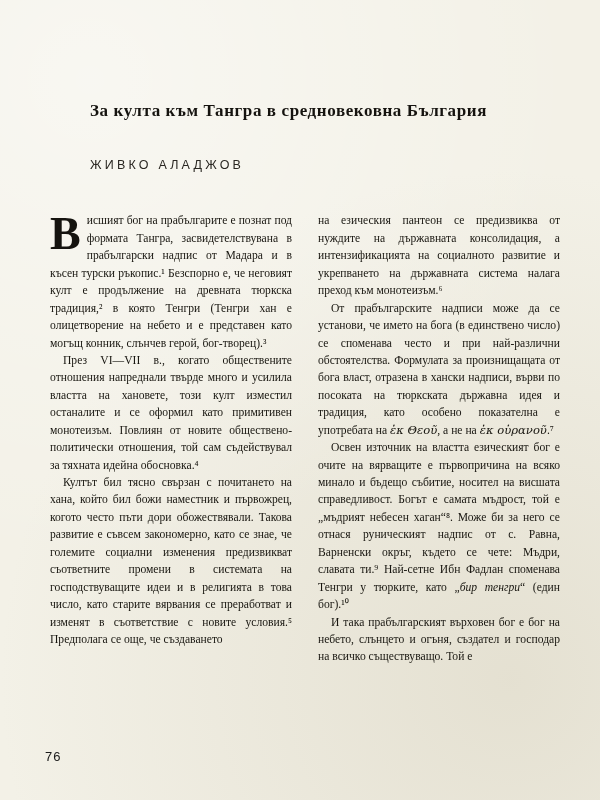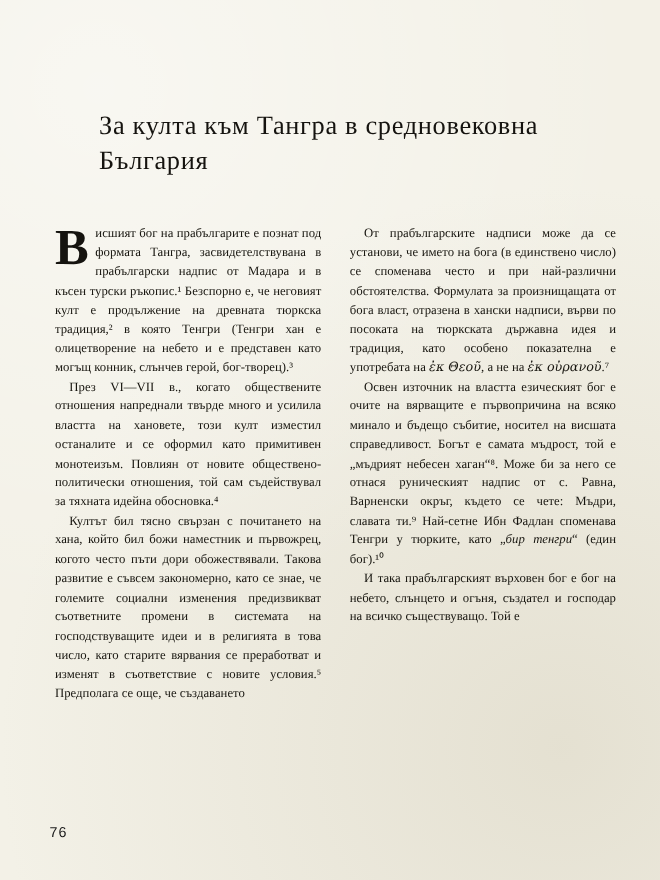--- a/index.html
+++ b/index.html
@@ -32,22 +32,22 @@
       radial-gradient(circle at 85% 85%, rgba(214,208,188,0.5), rgba(255,255,255,0) 60%);
     pointer-events: none;
   }
   .title-block {
     margin: 0 0 0 60px;
     position: relative;
     z-index: 2;
   }
   .doc-title {
     font-family: "Liberation Serif", serif;
-    font-size: 24px;
-    font-weight: 400;
+    font-size: 17px;
+    font-weight: 700;
     letter-spacing: 0.6px;
     line-height: 1.32;
     margin: 0;
     color: #15130f;
     max-width: 470px;
   }
   .author {
     margin-top: 36px;
     font-family: "Liberation Sans", sans-serif;
     font-size: 12.5px;
@@ -107,31 +107,33 @@
     margin-left: 15px;
   }
 </style>
 </head>
 <body>
 
 <div class="page">
 
   <div class="title-block">
     <h1 class="doc-title">За култа към Тангра в средновековна България</h1>
+    <div class="author">ЖИВКО АЛАДЖОВ</div>
   </div>
 
   <div class="columns">
 
     <div class="col">
       <p class="first-par"><span class="dropcap">В</span><span>исшият бог на прабългарите е познат под формата Тангра, засвидетелствувана в прабългарски надпис от Мадара и в късен турски ръкопис.¹ Безспорно е, че неговият култ е продължение на древната тюркска традиция,² в която Тенгри (Тенгри хан е олицетворение на небето и е представен като могъщ конник, слънчев герой, бог-творец).³</span></p>
       <p>През VI—VII в., когато обществените отношения напреднали твърде много и усилила властта на хановете, този култ изместил останалите и се оформил като примитивен монотеизъм. Повлиян от новите обществено-политически отношения, той сам съдействувал за тяхната идейна обосновка.⁴</p>
       <p>Култът бил тясно свързан с почитането на хана, който бил божи наместник и първожрец, когото често пъти дори обожествявали. Такова развитие е съвсем закономерно, като се знае, че големите социални изменения предизвикват съответните промени в системата на господствуващите идеи и в религията в това число, като старите вярвания се преработват и изменят в съответствие с новите условия.⁵ Предполага се още, че създаването</p>
     </div>
 
     <div class="col">
+      <p class="first-par">на езическия пантеон се предизвиква от нуждите на държавната консолидация, а интензификацията на социалното развитие и укрепването на държавната система налага преход към монотеизъм.⁶</p>
       <p><span>От прабългарските надписи може да се установи, че името на бога (в единствено число) се споменава често и при най-различни обстоятелства. Формулата за произнищащата от бога власт, отразена в хански надписи, върви по посоката на тюркската държавна идея и традиция, като особено показателна е употребата на </span><span class="greek">ἐκ Θεοῦ</span><span>, а не на </span><span class="greek">ἐκ οὐρανοῦ</span><span>.⁷</span></p>
       <p><span>Освен източник на властта езическият бог е очите на вярващите е първопричина на всяко минало и бъдещо събитие, носител на висшата справедливост. Богът е самата мъдрост, той е „мъдрият небесен хаган“⁸. Може би за него се отнася руническият надпис от с. Равна, Варненски окръг, където се чете: Мъдри, славата ти.⁹ Най-сетне Ибн Фадлан споменава Тенгри у тюрките, като „</span><span class="ital">бир тенгри</span><span>“ (един бог).¹⁰</span></p>
       <p>И така прабългарският върховен бог е бог на небето, слънцето и огъня, създател и господар на всичко съществуващо. Той е</p>
     </div>
 
   </div>
 
   <div class="page-number">76</div>
 </div>
 

